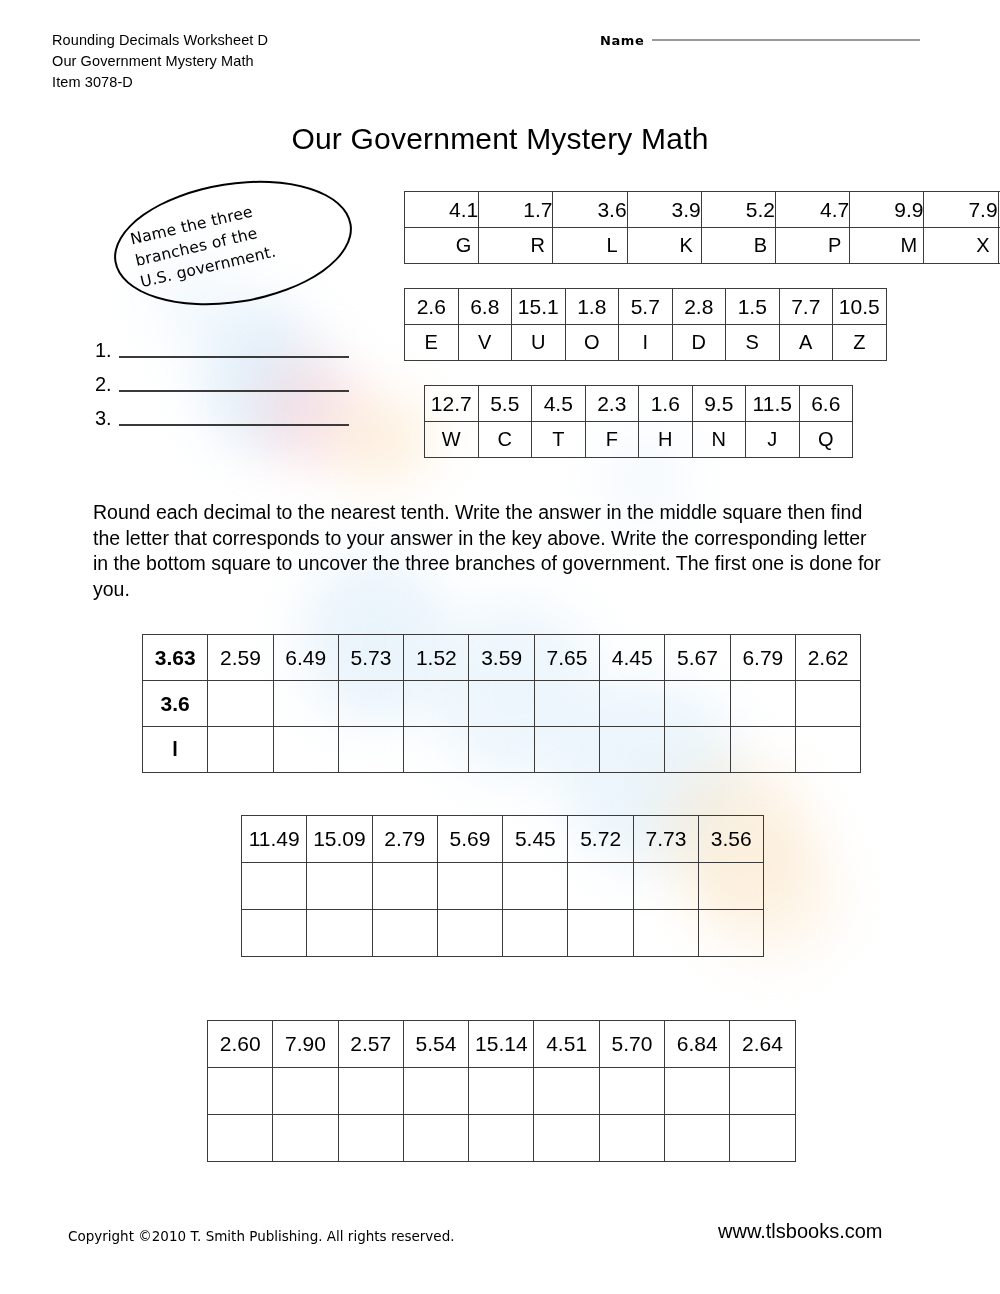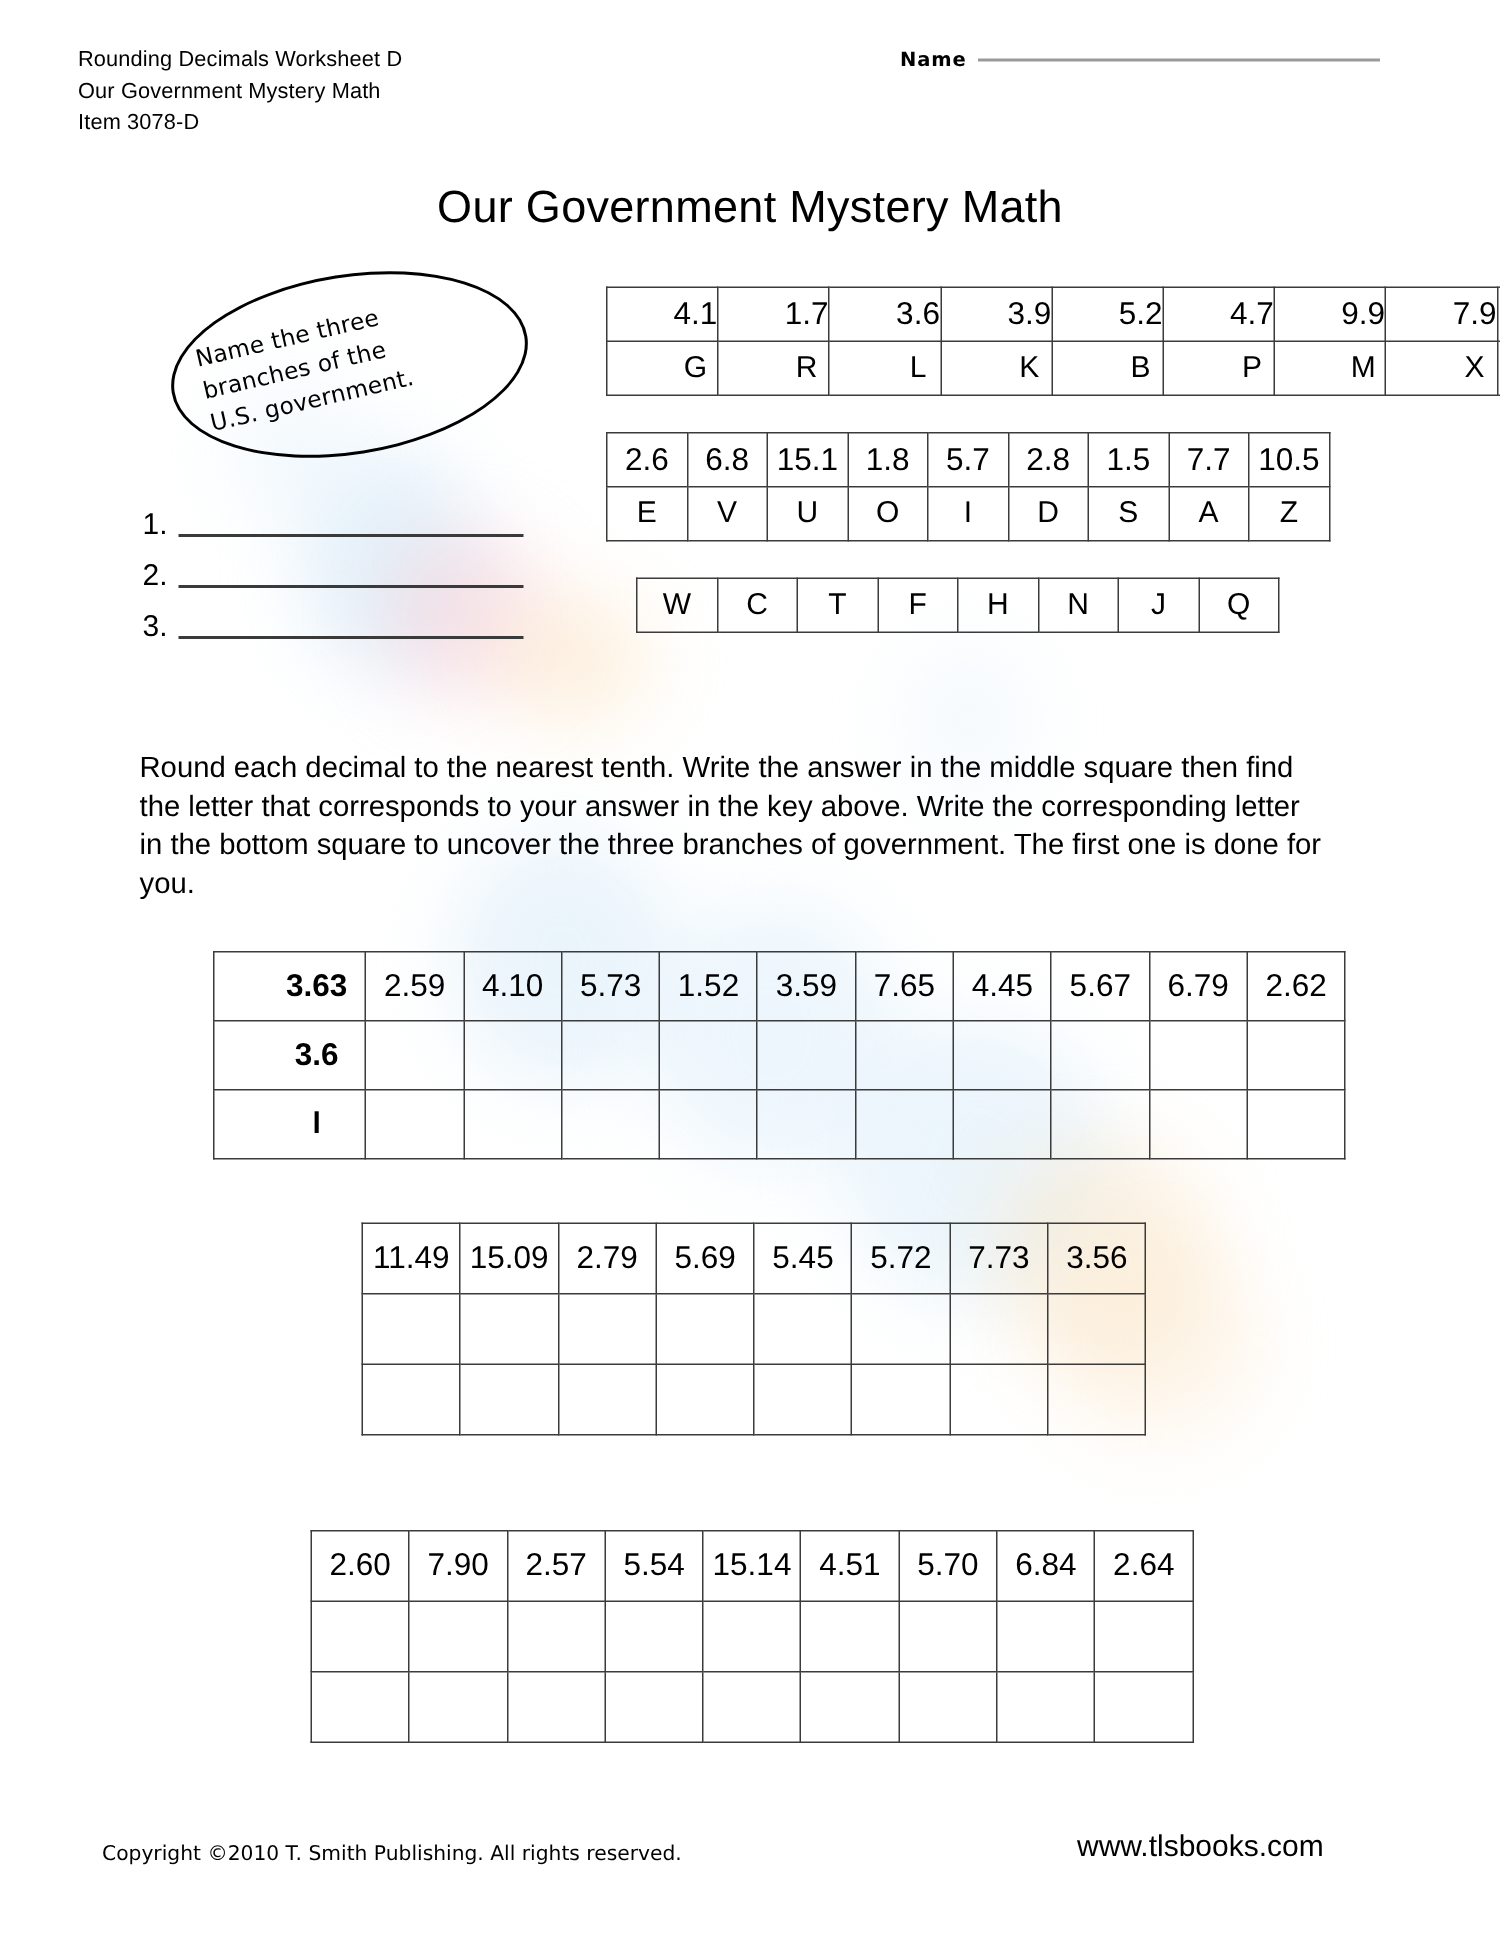--- a/index.html
+++ b/index.html
@@ -132,21 +132,21 @@
   .grid td {
     border: 1.6px solid #3b3b3b;
     text-align: center;
     vertical-align: middle;
     font-size: 21px;
     font-weight: 400;
     padding: 0;
     background: transparent;
   }
   .grid td.letter { font-size: 20px; }
-  .grid td.prefill { font-weight: 700; padding-left: 36px; }
+  .grid td.prefill { font-weight: 700; }
 
   
   #key1 { left: 404px; top: 191px; }
   #key1 td { width: 52.5px; height: 35px; padding-left: 44px; }
   #key2 { left: 404px; top: 288px; }
   #key2 td { width: 52.5px; height: 35px; }
   #key3 { left: 424px; top: 385px; }
   #key3 td { width: 52.5px; height: 35px; }
 
   
@@ -283,40 +283,50 @@
         <td class="letter">D</td>
         <td class="letter">S</td>
         <td class="letter">A</td>
         <td class="letter">Z</td>
       </tr>
     </tbody>
   </table>
 <table class="grid" id="key3">
     <tbody>
       <tr>
+        <td>12.7</td>
+        <td>5.5</td>
+        <td>4.5</td>
+        <td>2.3</td>
+        <td>1.6</td>
+        <td>9.5</td>
+        <td>11.5</td>
+        <td>6.6</td>
+      </tr>
+      <tr>
         <td class="letter">W</td>
         <td class="letter">C</td>
         <td class="letter">T</td>
         <td class="letter">F</td>
         <td class="letter">H</td>
         <td class="letter">N</td>
         <td class="letter">J</td>
         <td class="letter">Q</td>
       </tr>
     </tbody>
   </table>
 
 <div id="instructions">Round each decimal to the nearest tenth. Write the answer in the middle square then find the letter that corresponds to your answer in the key above. Write the corresponding letter in the bottom square to uncover the three branches of government.  The first one is done for you.</div>
 
 <table class="grid" id="ex1">
     <tbody>
       <tr>
         <td class="prefill">3.63</td>
         <td>2.59</td>
-        <td>4.10</td>
+        <td>6.49</td>
         <td>5.73</td>
         <td>1.52</td>
         <td>3.59</td>
         <td>7.65</td>
         <td>4.45</td>
         <td>5.67</td>
         <td>6.79</td>
         <td>2.62</td>
       </tr>
       <tr>

